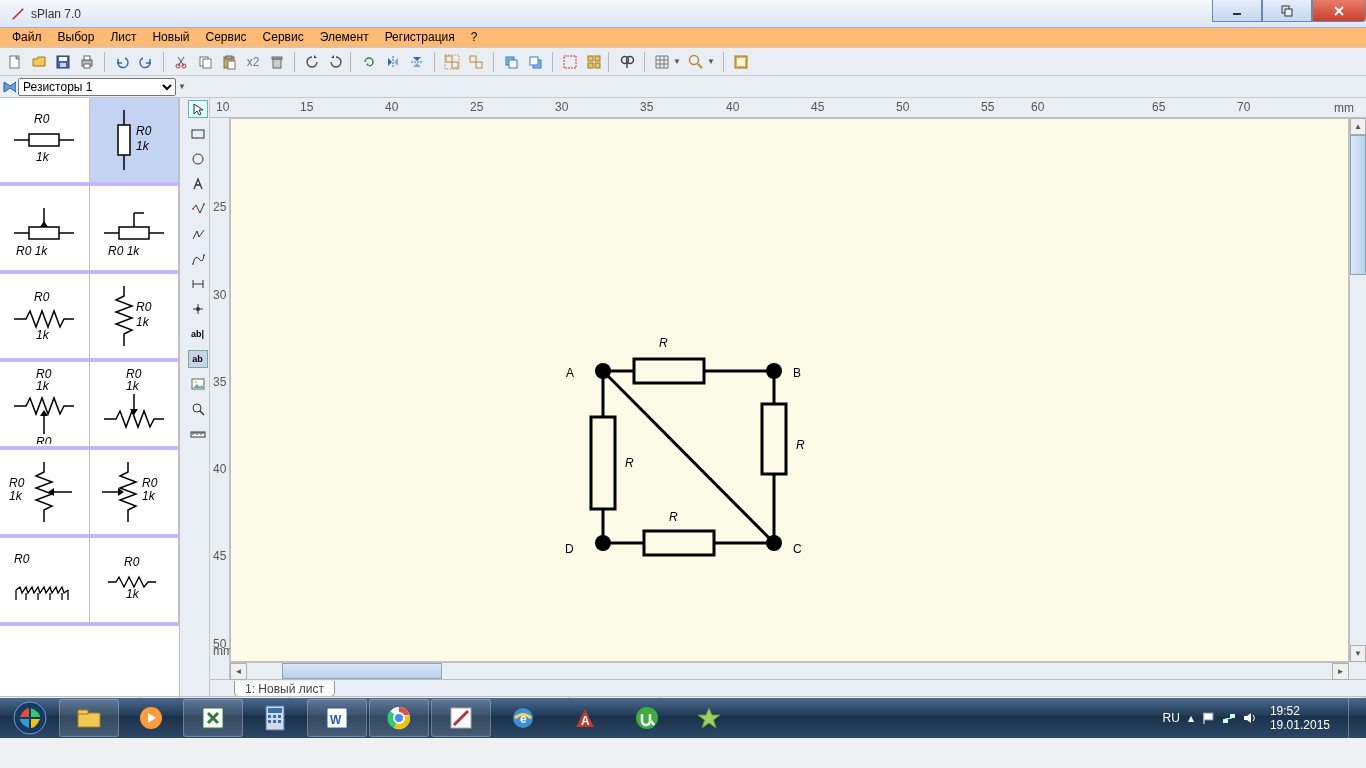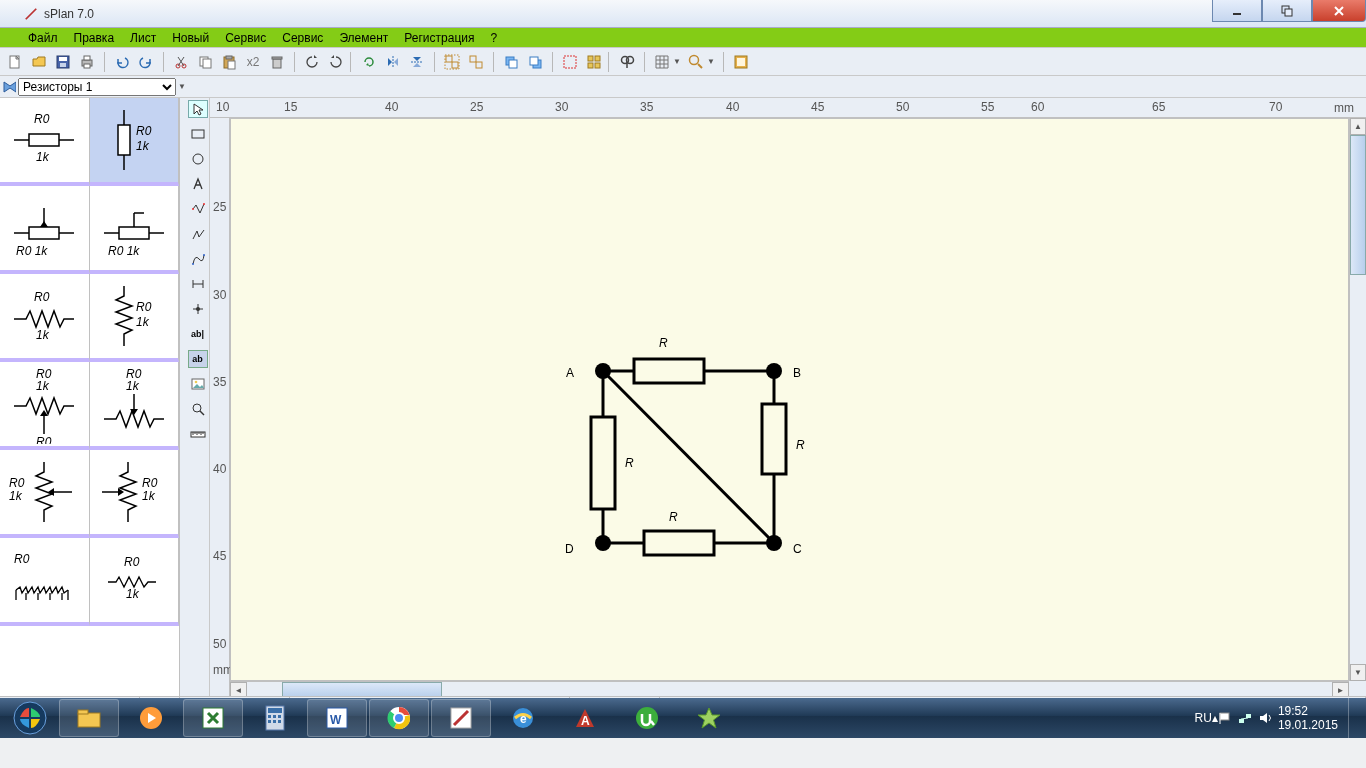--- a/index.html
+++ b/index.html
@@ -1,28 +1,28 @@
 <!DOCTYPE html>
 <html><head>
 <meta charset="utf-8">
 <style>
 * { margin: 0; padding: 0; box-sizing: border-box; font-family: "Segoe UI", Tahoma, sans-serif; font-size: 12px; }
 body { background: #eef0f2; width: 1366px; height: 768px; overflow: hidden; }
 
 
-.titlebar { position:relative; height: 28px; background: linear-gradient(#f6f8fb,#dbe6f5); border-bottom:1px solid #aac; display:flex; align-items:center; padding-left:24px; }
+.titlebar { position:relative; height: 28px; background: linear-gradient(#f6f8fb,#dbe6f5); border-bottom:1px solid #aac; display:flex; align-items:center; padding-left:11px; }
 .titlebar .appicon { width:14px; height:14px; margin-right:6px; }
 .titlebar .title { color:#333; }
 .winbtns { position:absolute; right:0; top:0; display:flex; }
 .winbtn { width:50px; height:22px; border:1px solid #6c88b0; border-top:none; display:flex; align-items:center; justify-content:center; background:linear-gradient(#e6eefb,#c5d6ef); }
 .winbtn.close { background:linear-gradient(#e97b6a,#c9402c); color:#fff; width:54px; border-radius:0 0 4px 0;}
 .winbtn svg { display:block; }
 
 
-.menubar { height:20px; background:#84cc16; display:flex; align-items:center; padding-left:20px; border-bottom:1px solid #c9c9c9;}
+.menubar { height:20px; background:#fdba74; display:flex; padding-left:4px; border-bottom:1px solid #c9c9c9;}
 .menubar .item { padding:2px 8px; }
 
 
 .toolbar { height:28px; background:#e9eef5; border-bottom:1px solid #c9c9c9; display:flex; align-items:center; padding-left:4px; gap:2px;}
 .tb-btn { width:22px; height:22px; display:flex; align-items:center; justify-content:center; border:1px solid transparent; border-radius:2px;}
 .tb-sep { width:1px; height:20px; background:#b8b8b8; margin:0 4px;}
 .tb-sep2 { width:5px; height:20px; border-left:1px solid #b8b8b8; margin:0 1px;}
 .tb-arrow { font-size:8px; color:#555; margin-left:-2px; margin-right:2px;}
 
 
@@ -81,21 +81,21 @@
 .sb-cell { border-right:1px solid #c0c0c0; height:100%; display:flex; flex-direction:column; justify-content:center; padding:0 8px;}
 .sb-cell.tools { flex-direction:row; align-items:center; gap:8px;}
 .sb-swatch { width:60px; height:10px; border:1px solid #444; background:#000;}
 .sb-arrow { font-size:8px; color:#555;}
 
 
 .taskbar { position:relative; height:40px; background:linear-gradient(#4b6a8e 0%, #1f3955 45%, #1a314a 46%, #2c4866 100%); display:flex; align-items:center; padding:0 2px;}
 .start { width:56px; height:40px; display:flex; align-items:center; justify-content:center; }
 .taskitem { width:60px; height:38px; margin:0 1px; display:flex; align-items:center; justify-content:center; border-radius:3px; border:1px solid transparent;}
 .taskitem.active { background:rgba(255,255,255,0.12); border-color:rgba(255,255,255,0.25);}
-.systray { margin-left:auto; display:flex; align-items:center; color:#fff; font-size:11px; padding-right:6px;}
+.systray { margin-left:auto; display:flex; align-items:center; gap:8px; color:#fff; font-size:11px; padding-right:6px;}
 .systray .clock { line-height:1.2; padding:0 6px;}
 .systray .trayicons { display:flex; gap:6px; align-items:center;}
 .showdesktop { width:10px; height:40px; border-left:1px solid rgba(255,255,255,0.3); margin-left:4px;}
 
 .canvas svg { position:absolute; }
 </style>
 </head>
 <body>
 
 <div class="titlebar">
@@ -118,21 +118,21 @@
     <div class="winbtn close">
         <svg width="14" height="14">
           <path d="M3 3 L11 11 M11 3 L3 11" stroke="#fff" stroke-width="2"></path>
         </svg>
       </div>
   </div>
 </div>
 
 <div class="menubar">
   <span class="item">Файл</span>
-  <span class="item">Правка</span>
+  <span class="item">Выбор</span>
   <span class="item">Лист</span>
   <span class="item">Новый</span>
   <span class="item">Сервис</span>
   <span class="item">Сервис</span>
   <span class="item">Элемент</span>
   <span class="item">Регистрация</span>
   <span class="item">?</span>
 </div>
 
 <div class="toolbar">
@@ -502,32 +502,32 @@
           <rect x="1" y="3" width="14" height="5" fill="#fff" stroke="#333"></rect>
           <path d="M3 3 V6 M5 3 V5 M7 3 V6 M9 3 V5 M11 3 V6 M13 3 V5" stroke="#333"></path>
         </svg>
       </div>
   </div>
 
   <div class="canvaswrap">
     <div class="hruler" id="hruler">
       <span class="unit">mm</span>
     <span class="tick" style="left: 6px;">10</span>
-        <span class="tick" style="left: 74px;">15</span>
+        <span class="tick" style="left: 90px;">15</span>
         <span class="tick" style="left: 175px;">40</span>
         <span class="tick" style="left: 260px;">25</span>
         <span class="tick" style="left: 345px;">30</span>
         <span class="tick" style="left: 430px;">35</span>
         <span class="tick" style="left: 516px;">40</span>
         <span class="tick" style="left: 601px;">45</span>
         <span class="tick" style="left: 686px;">50</span>
         <span class="tick" style="left: 771px;">55</span>
         <span class="tick" style="left: 821px;">60</span>
         <span class="tick" style="left: 942px;">65</span>
-        <span class="tick" style="left: 1027px; margin-left: 32px;">70</span>
+        <span class="tick" style="left: 1027px;">70</span>
       </div>
     <div class="canvasrow">
       <div class="vruler" id="vruler">
         <span class="vunit">mm</span>
       <span class="vtick" style="top: 82px;">25</span>
           <span class="vtick" style="top: 170px;">30</span>
           <span class="vtick" style="top: 257px;">35</span>
           <span class="vtick" style="top: 344px;">40</span>
           <span class="vtick" style="top: 431px;">45</span>
           <span class="vtick" style="top: 519px;">50</span>
@@ -575,20 +575,23 @@
     </div>
     <div class="hscrollrow">
       <div class="vrulerpad"></div>
       <div class="hscroll">
         <div class="sbbtn l">◄</div>
         <div class="sbthumb"></div>
         <div class="sbbtn r">►</div>
       </div>
       <div style="width:17px;background:#e9eef5;"></div>
     </div>
+    <div class="sheettabs">
+      <div class="sheettab"><span>1: </span><span>Новый лист</span></div>
+    </div>
   </div>
 </div>
 
 <div style="position:absolute; left:0; top:698px; width:180px;" class="libfooter">
   <span>+</span>
   <span>−</span>
   <span class="mini">Abcd</span>
   <span>◄</span>
   <span>►</span>
 </div>

